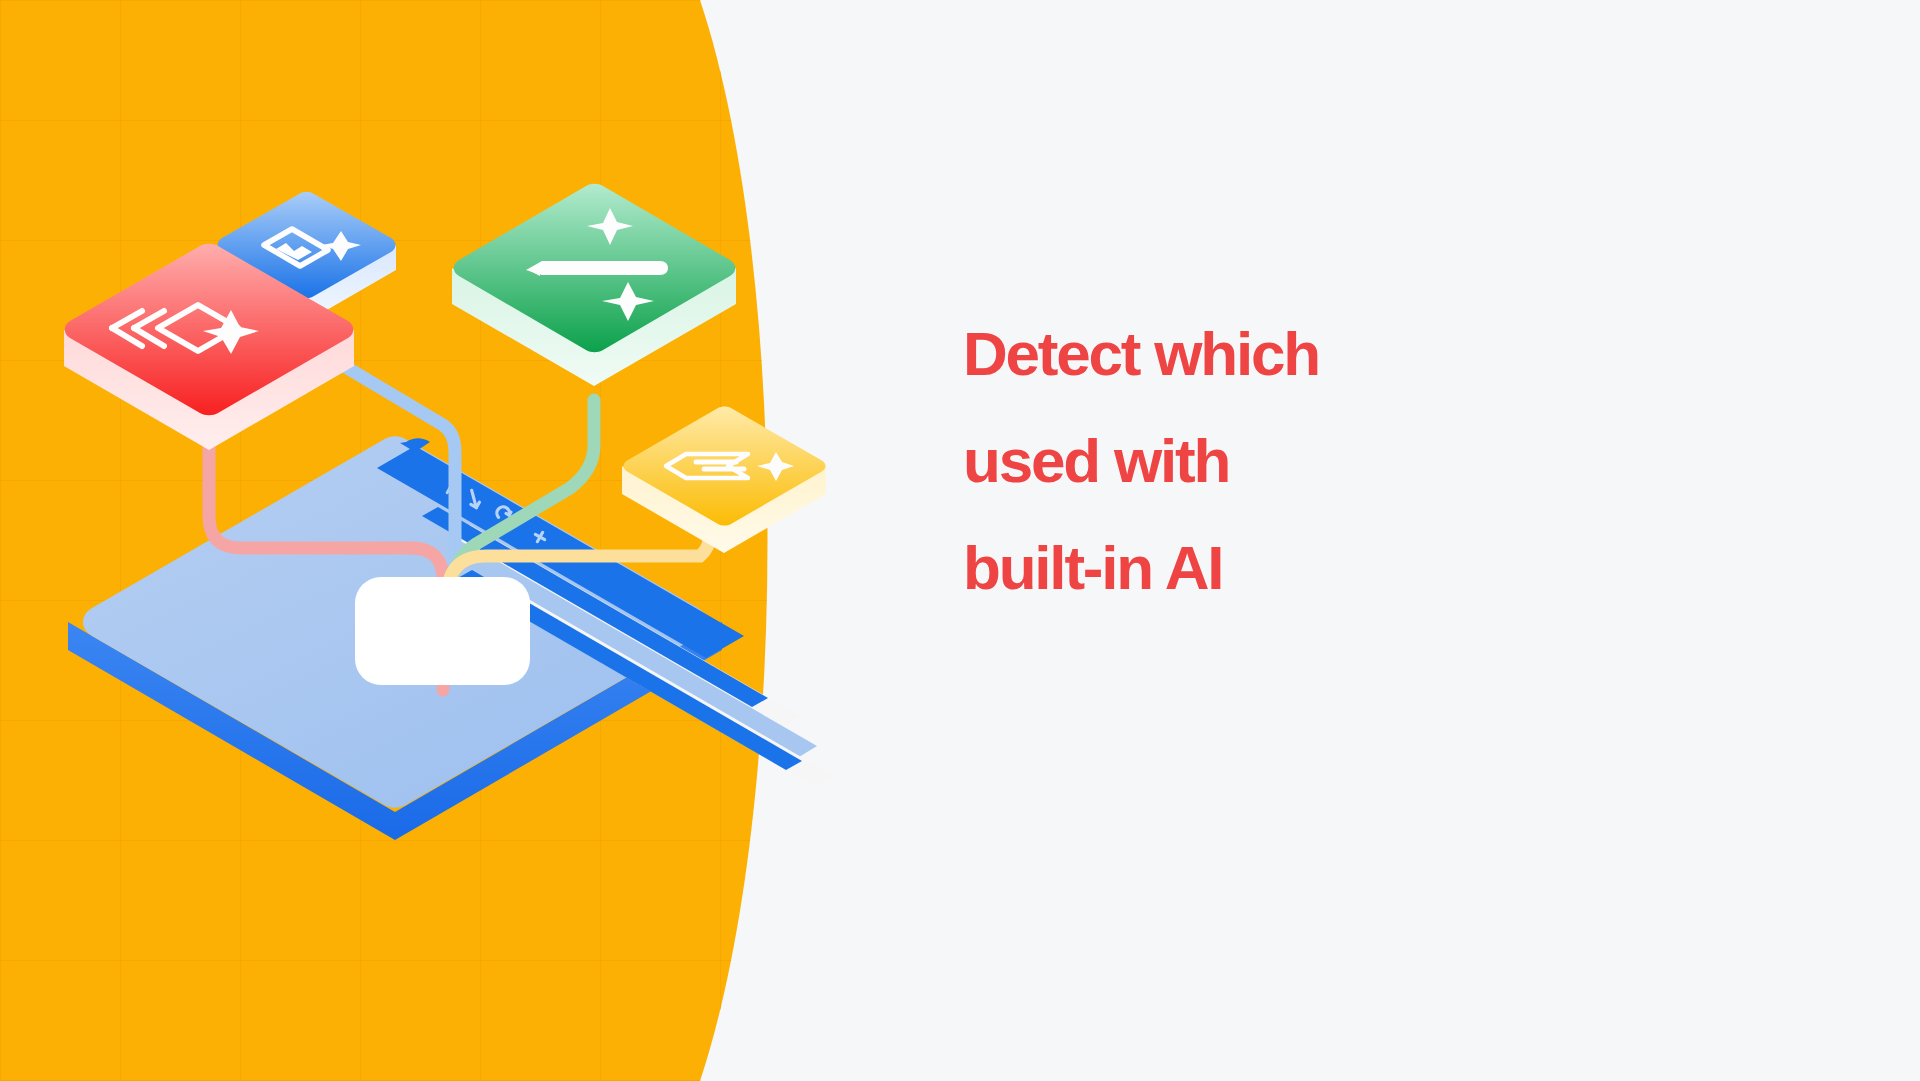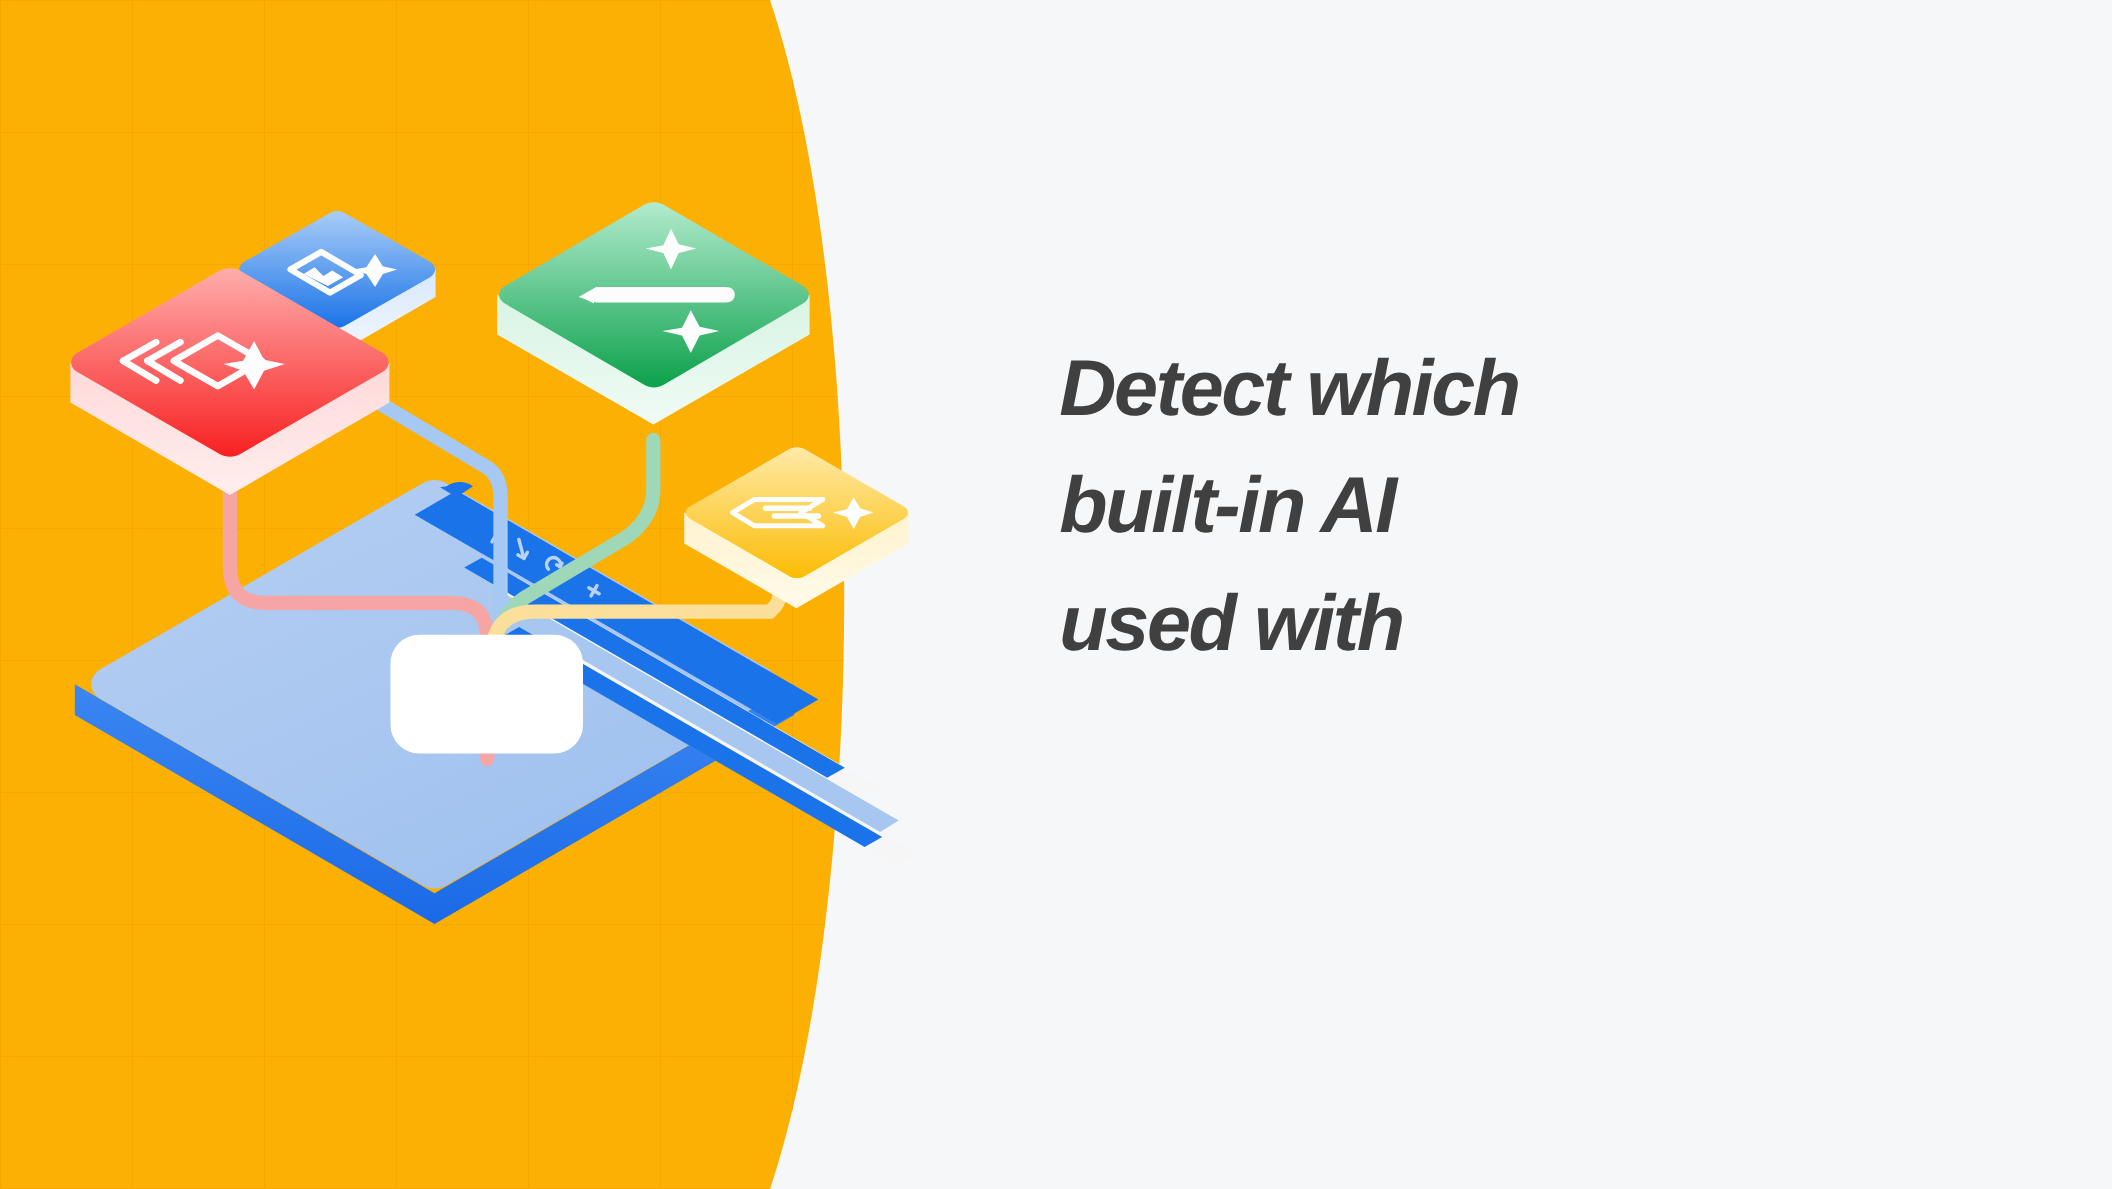--- a/index.html
+++ b/index.html
@@ -35,26 +35,25 @@
 
   
   #headline-block {
     position:absolute;
     left:963px; top:300px;
     width:830px;
   }
   .headline-line {
     font-family:"Liberation Sans", sans-serif;
     font-weight:700;
-    font-size:72px;
+    font-size:62px;
     line-height:107px;
     letter-spacing:-2.2px;
-    color:#404040;
+    color:#ef4444;
     white-space:nowrap;
-    font-style:italic;
   }
 </style>
 </head>
 <body>
 
 <div id="stage">
 
   <div id="hero-panel">
     <svg width="900" height="1081" viewBox="0 0 900 1081" xmlns="http://www.w3.org/2000/svg">
       <defs>
@@ -242,17 +241,17 @@
           <path d="M-14,3 L26,3" stroke-width="5"></path>
         </g>
         <path d="M770,463 L776,452 L782,462 L794,466 L782,470 L776,481 L770,470 L757,466 Z" fill="#fdfdfd"></path>
       </g>
 
     </svg>
   </div>
 
   <div id="headline-block">
     <div class="headline-line">Detect which</div>
+    <div class="headline-line">used with</div>
     <div class="headline-line">built-in AI</div>
-    <div class="headline-line">used with</div>
   </div>
 
 </div>
 
 </body></html>

